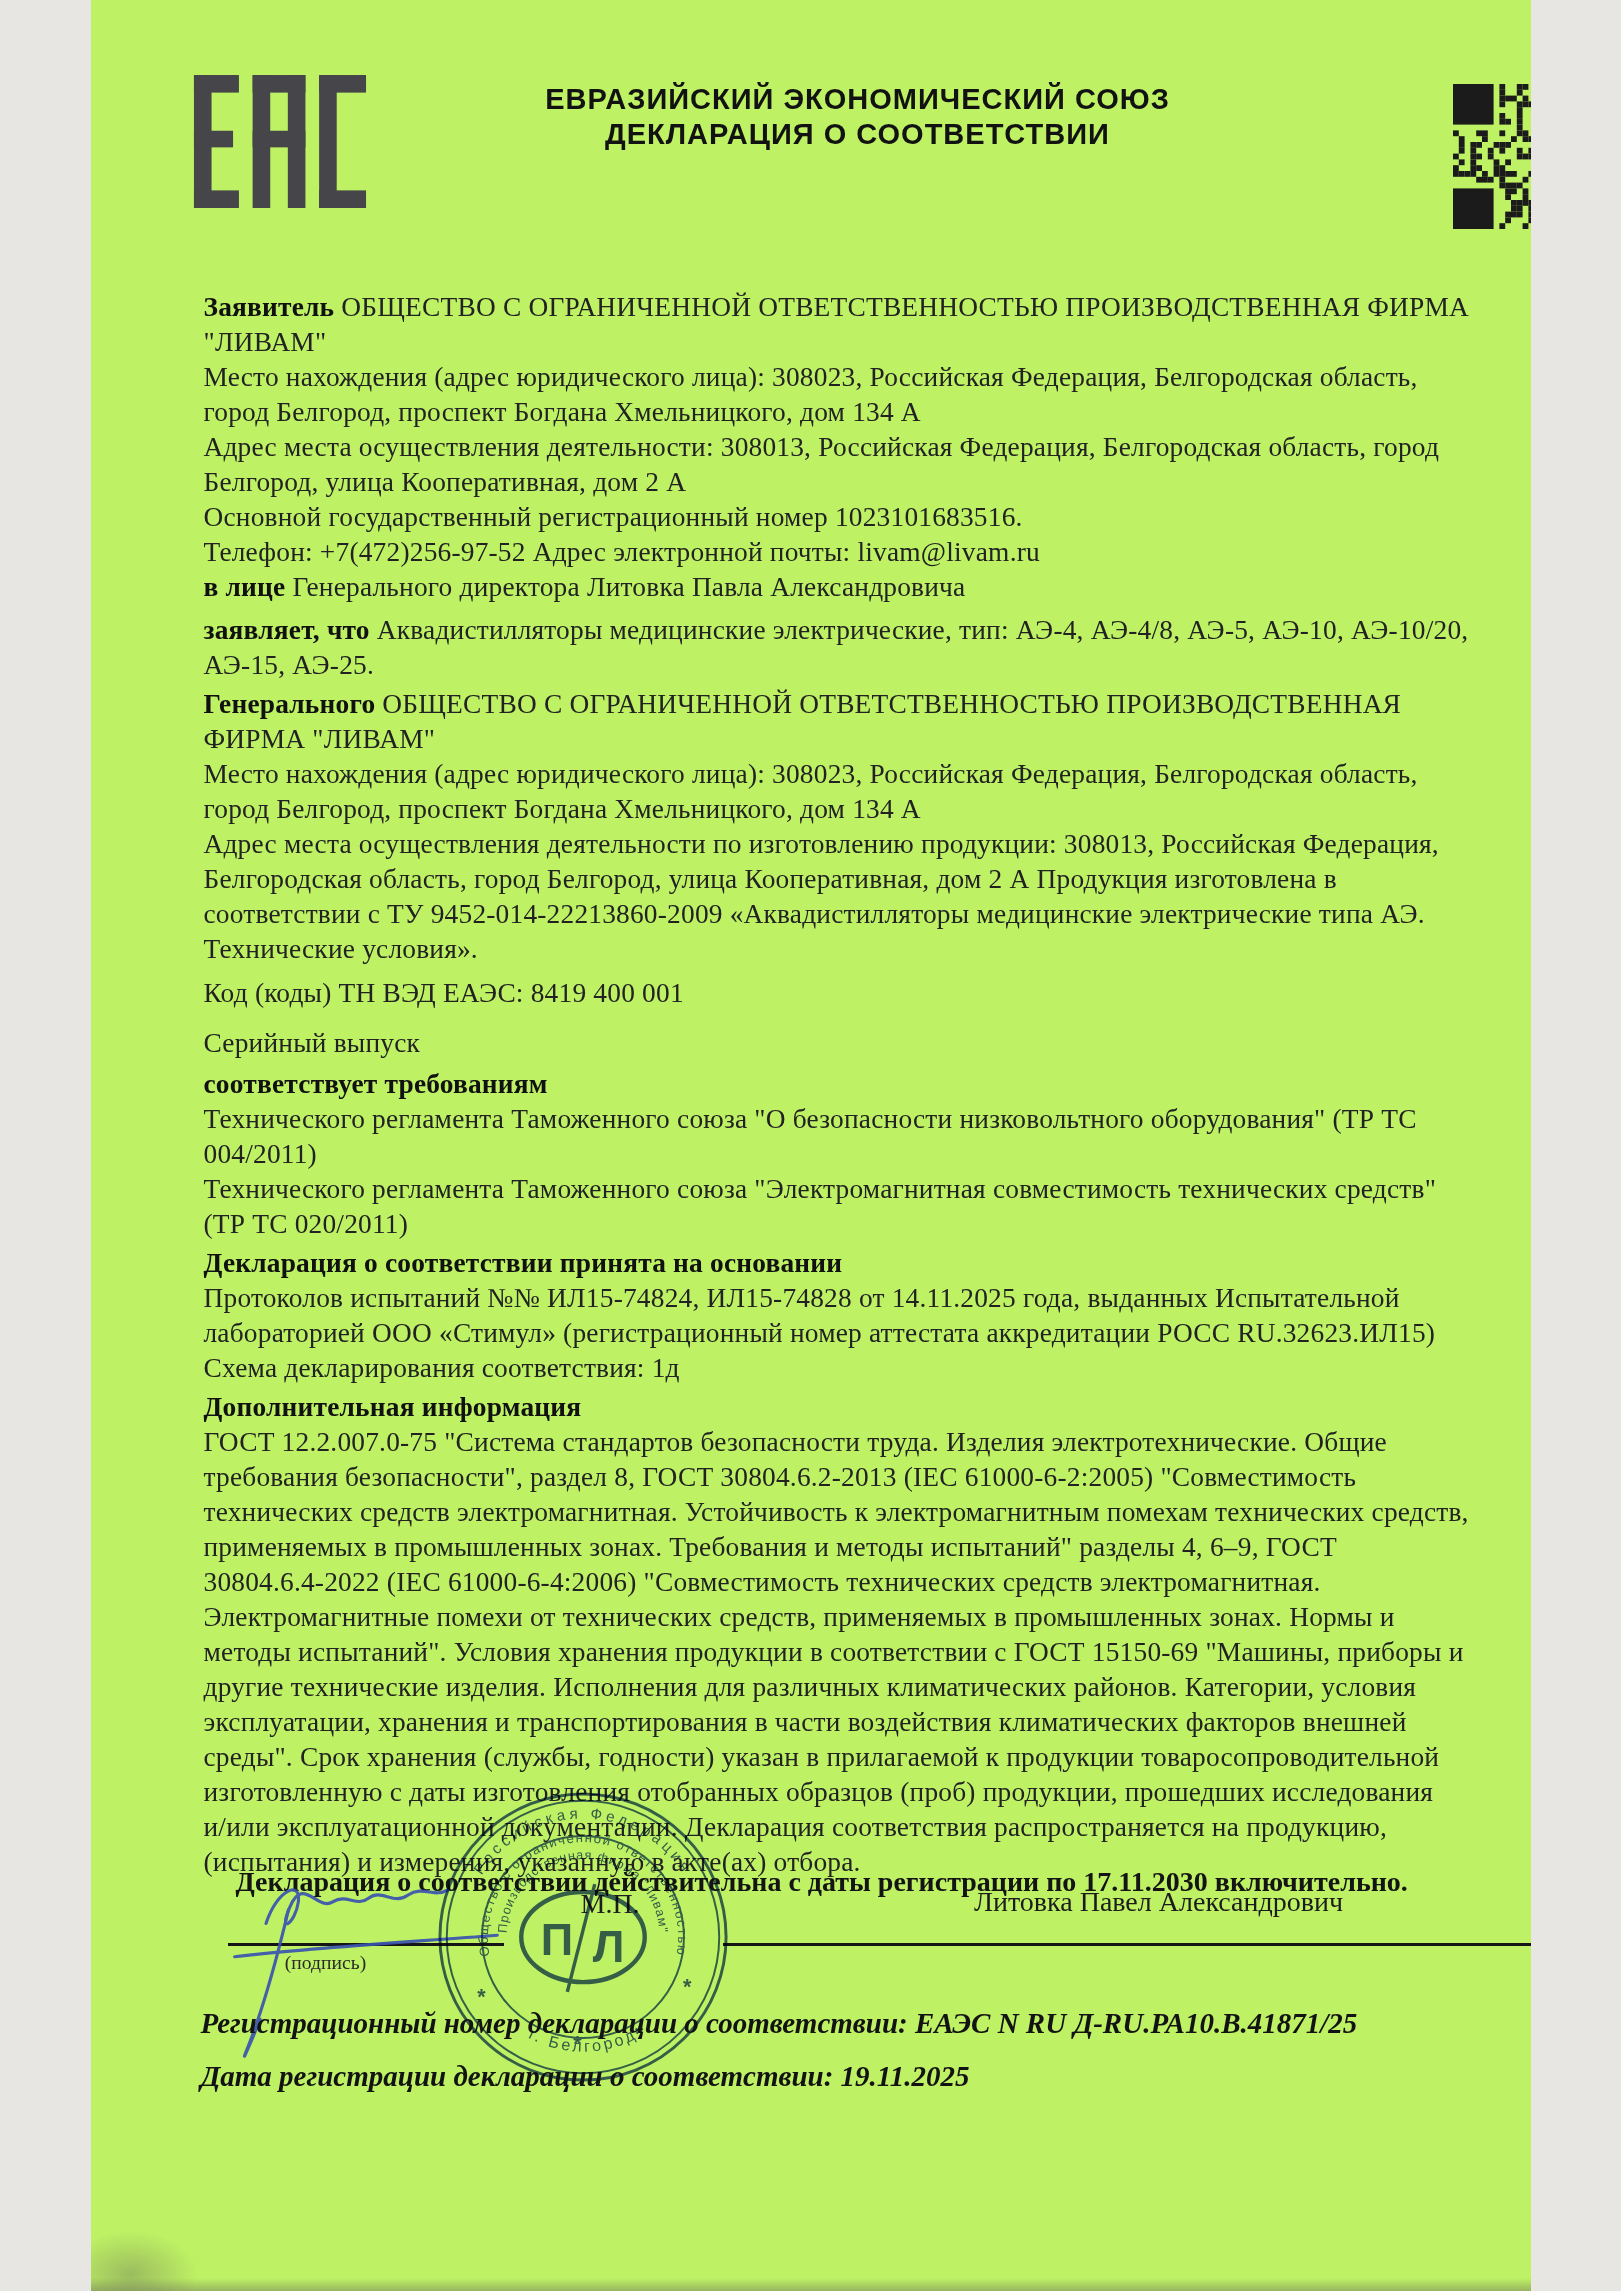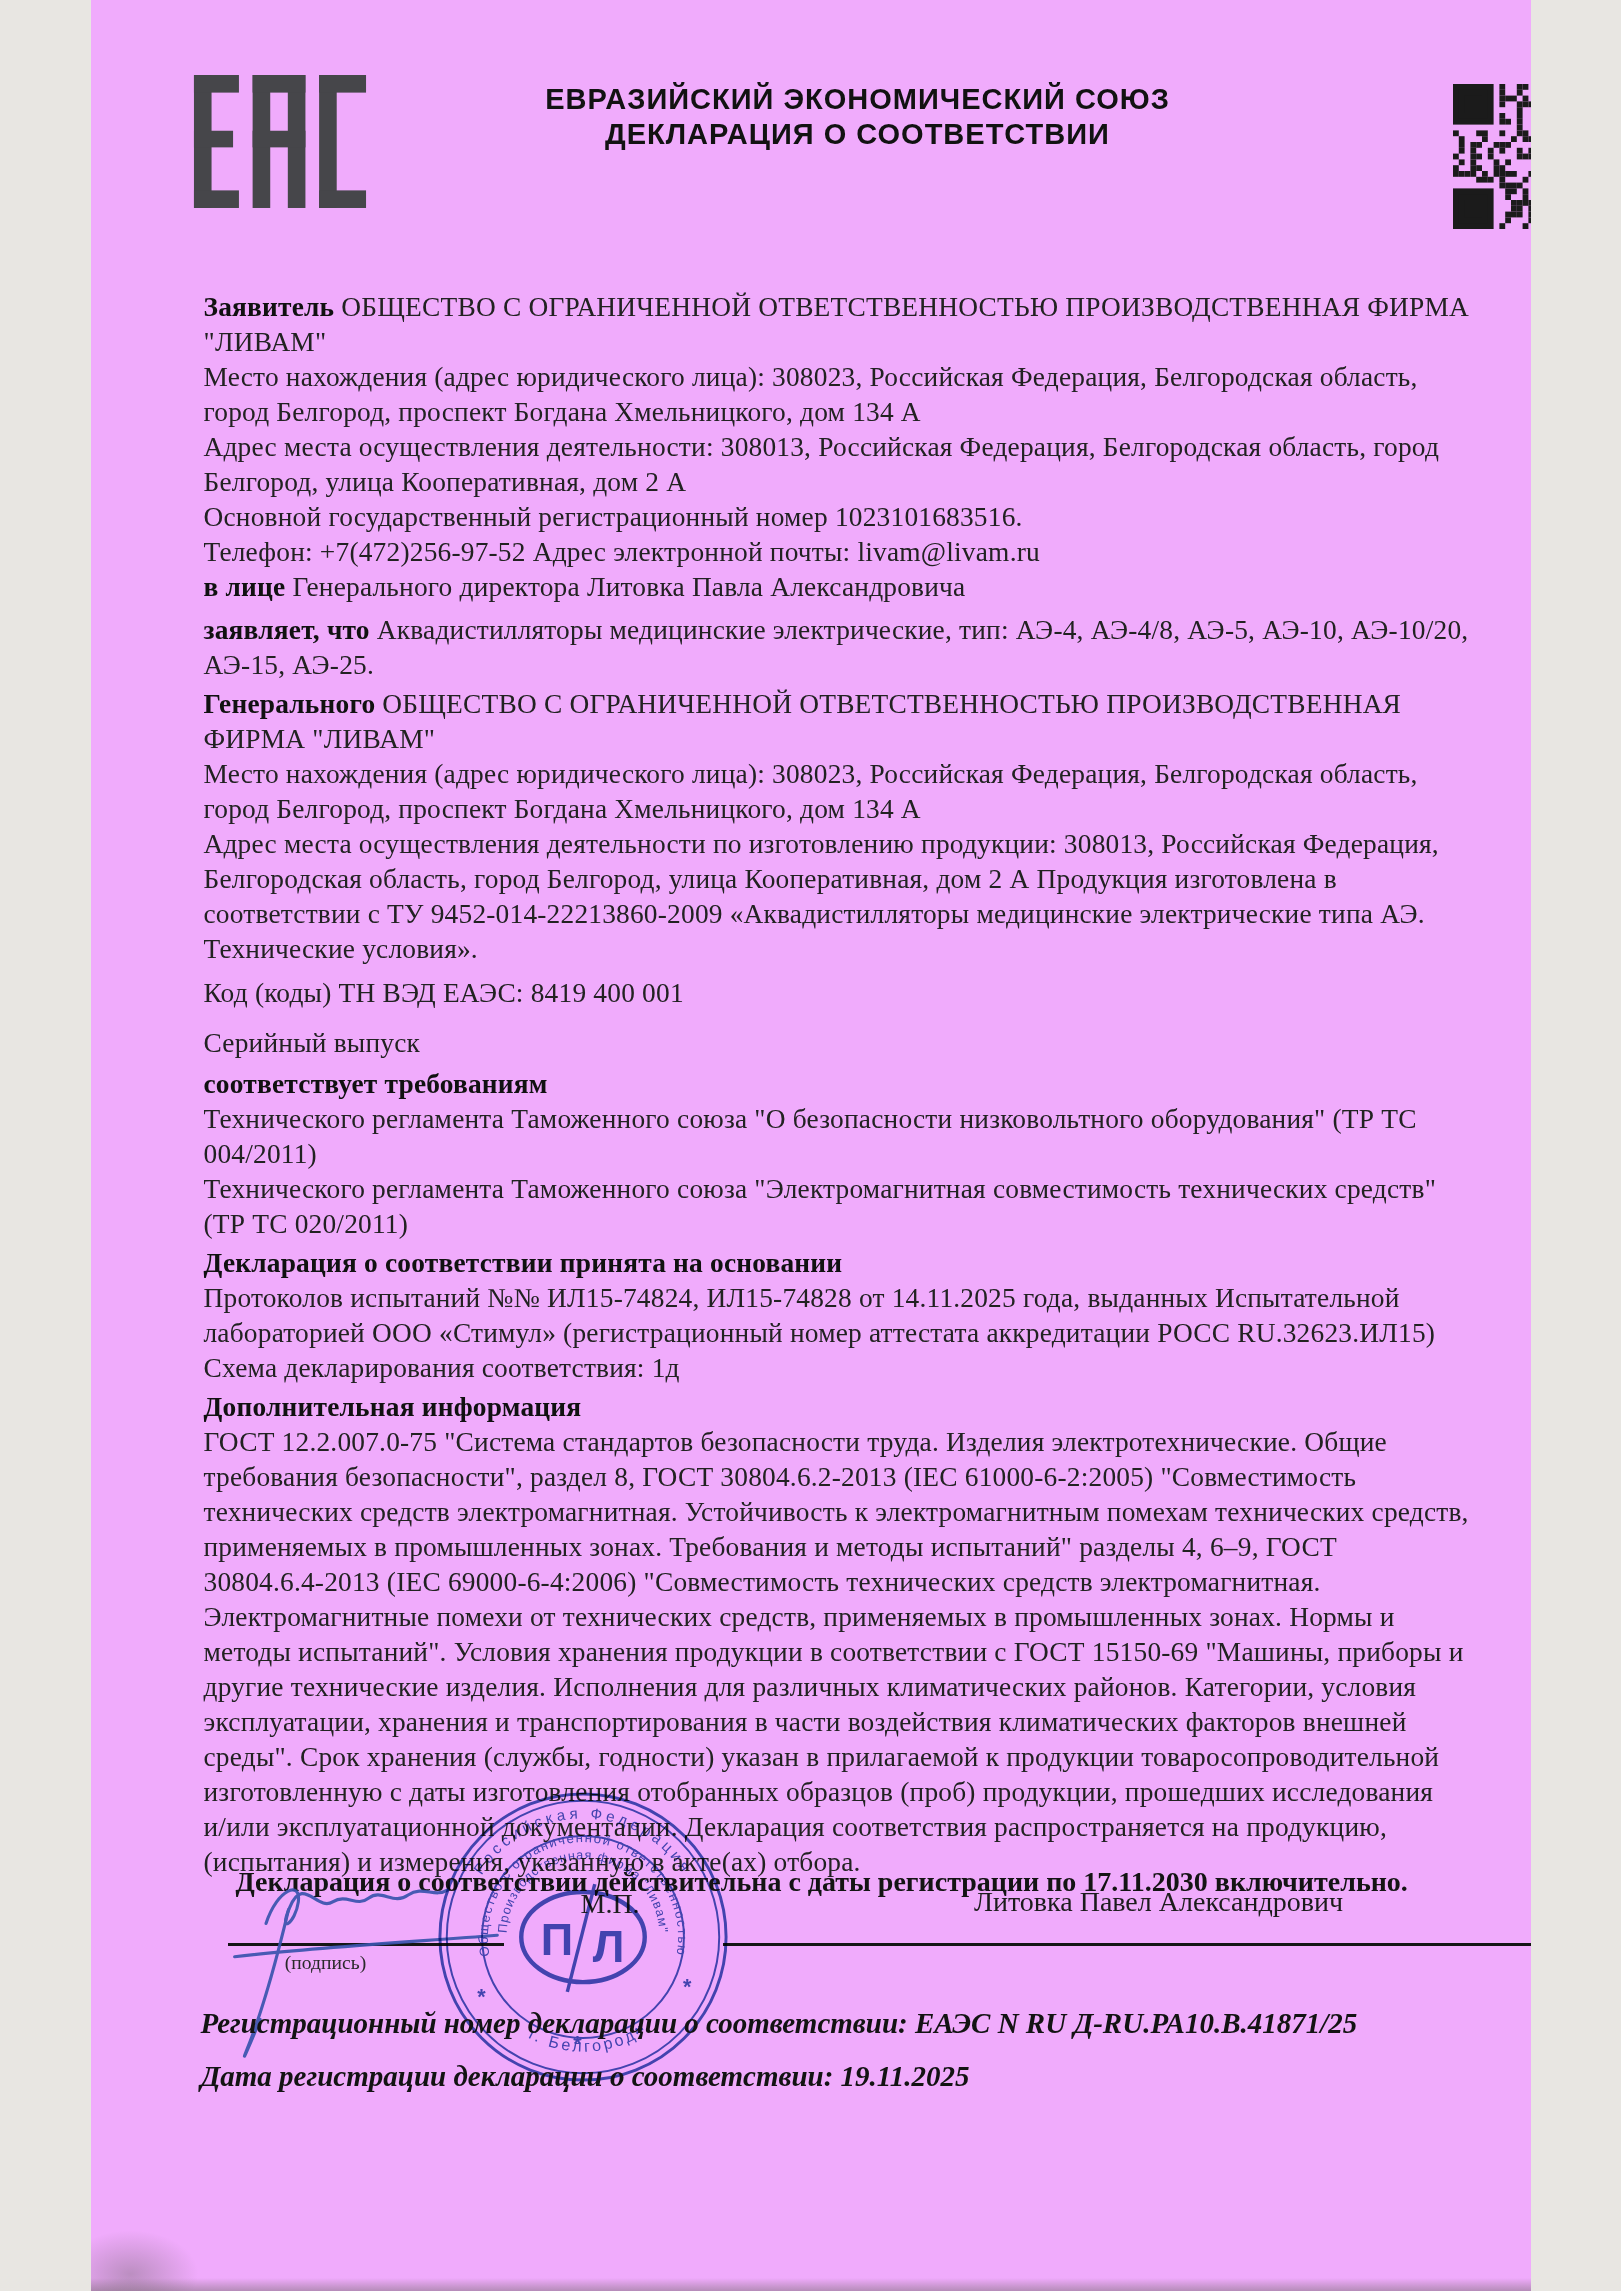--- a/index.html
+++ b/index.html
@@ -1,18 +1,18 @@
 <!DOCTYPE html>
 <html><head>
 <meta charset="utf-8">
 <style>
   html,body{margin:0;padding:0;background:#e8e6e2;}
   .page{
     position:relative; width:1440px; height:2292px; margin:0 auto;
-    background:#f0abfc; overflow:hidden;
+    background:#bef264; overflow:hidden;
     font-family:"Liberation Serif", serif; color:#1c1c1c;
   }
   
   .eac{position:absolute; left:101px; top:73px;}
   .eac rect{fill:#46464a;}
   
   .header{position:absolute; left:113px; top:82px; width:1308px; text-align:center;}
   .h1{
     font-family:"Liberation Sans", sans-serif; font-weight:bold;
     font-size:29px; line-height:35px; letter-spacing:1px; color:#121212;
@@ -328,21 +328,21 @@
       <div class="ln"><span>(ТР ТС 020/2011)</span></div>
       <div class="ln" style="margin-top: 3.9px;"><b>Декларация о соответствии принята на основании</b></div>
       <div class="ln"><span>Протоколов испытаний №№ ИЛ15-74824, ИЛ15-74828 от 14.11.2025 года, выданных Испытательной</span></div>
       <div class="ln"><span>лабораторией ООО «Стимул» (регистрационный номер аттестата аккредитации РОСС RU.32623.ИЛ15)</span></div>
       <div class="ln"><span>Схема декларирования соответствия: 1д</span></div>
       <div class="ln" style="margin-top: 3.9px;"><b>Дополнительная информация</b></div>
       <div class="ln"><span>ГОСТ 12.2.007.0-75 "Система стандартов безопасности труда. Изделия электротехнические. Общие</span></div>
       <div class="ln"><span>требования безопасности", раздел 8, ГОСТ 30804.6.2-2013 (IEC 61000-6-2:2005) "Совместимость</span></div>
       <div class="ln"><span>технических средств электромагнитная. Устойчивость к электромагнитным помехам технических средств,</span></div>
       <div class="ln"><span>применяемых в промышленных зонах. Требования и методы испытаний" разделы 4, 6–9, ГОСТ</span></div>
-      <div class="ln"><span>30804.6.4-2013 (IEC 69000-6-4:2006) "Совместимость технических средств электромагнитная.</span></div>
+      <div class="ln"><span>30804.6.4-2022 (IEC 61000-6-4:2006) "Совместимость технических средств электромагнитная.</span></div>
       <div class="ln"><span>Электромагнитные помехи от технических средств, применяемых в промышленных зонах. Нормы и</span></div>
       <div class="ln"><span>методы испытаний". Условия хранения продукции в соответствии с ГОСТ 15150-69 "Машины, приборы и</span></div>
       <div class="ln"><span>другие технические изделия. Исполнения для различных климатических районов. Категории, условия</span></div>
       <div class="ln"><span>эксплуатации, хранения и транспортирования в части воздействия климатических факторов внешней</span></div>
       <div class="ln"><span>среды". Срок хранения (службы, годности) указан в прилагаемой к продукции товаросопроводительной</span></div>
       <div class="ln"><span>изготовленную с даты изготовления отобранных образцов (проб) продукции, прошедших исследования</span></div>
       <div class="ln"><span>и/или эксплуатационной документации. Декларация соответствия распространяется на продукцию,</span></div>
       <div class="ln"><span>(испытания) и измерения, указанную в акте(ах) отбора.</span></div>
     </div>
 

